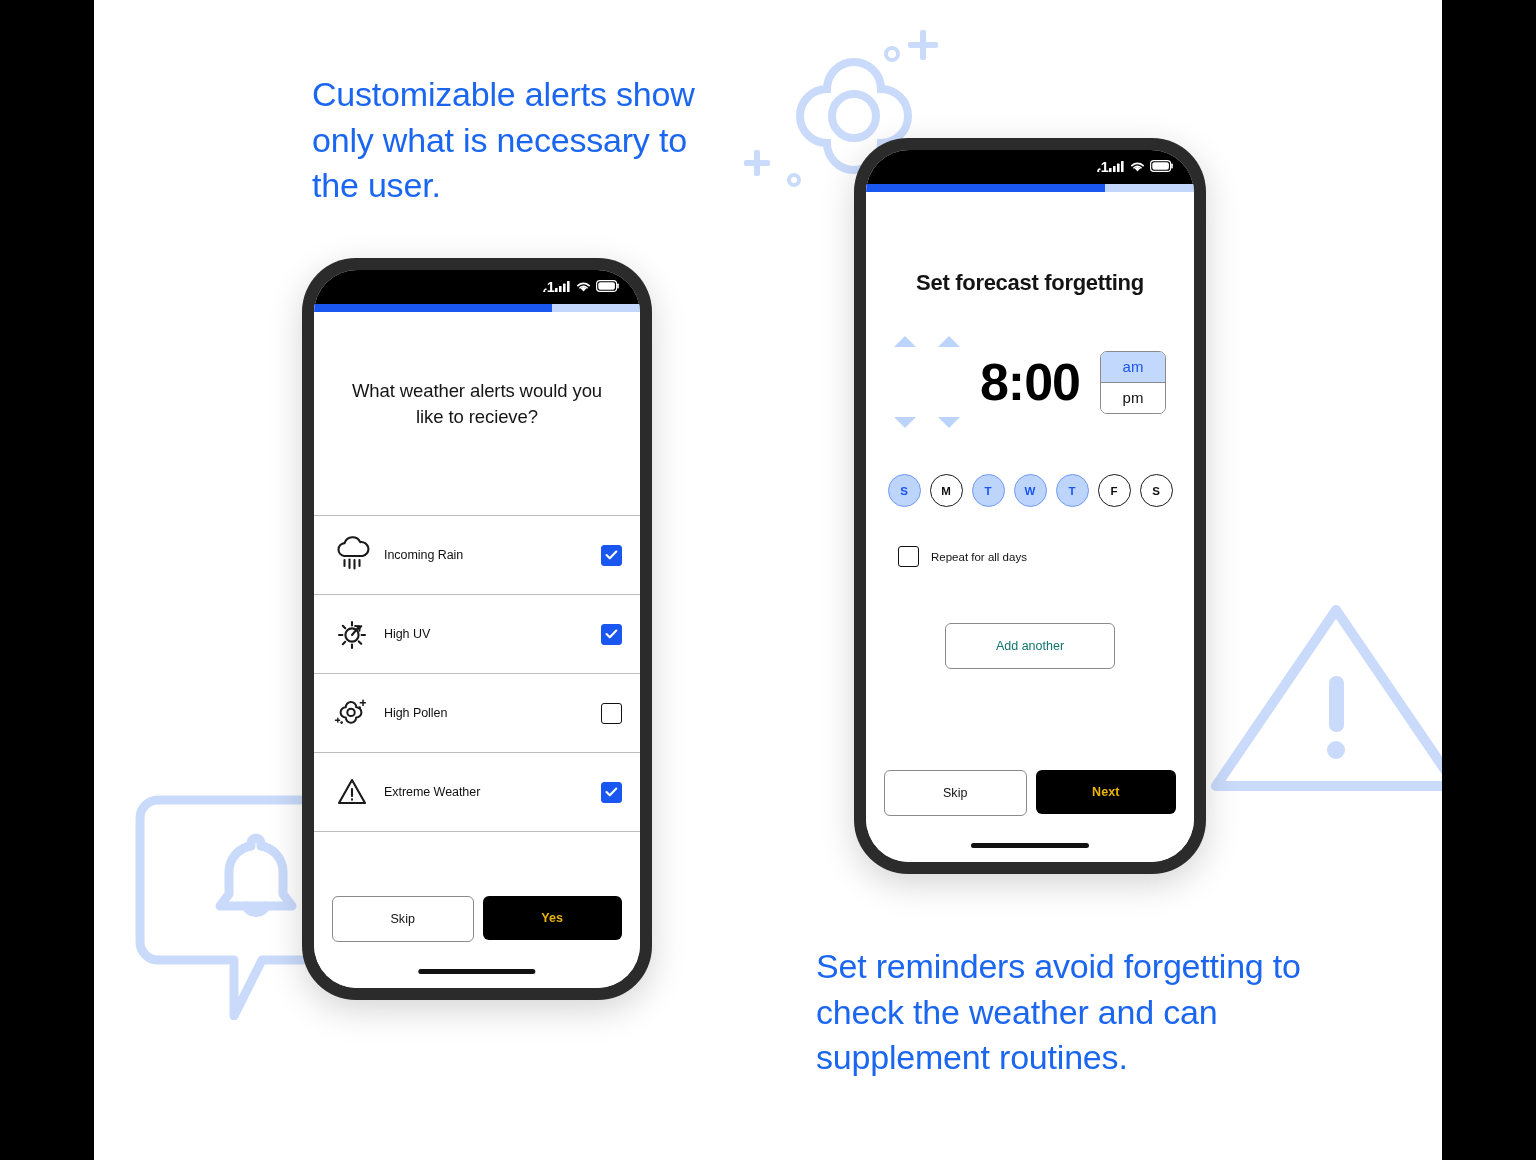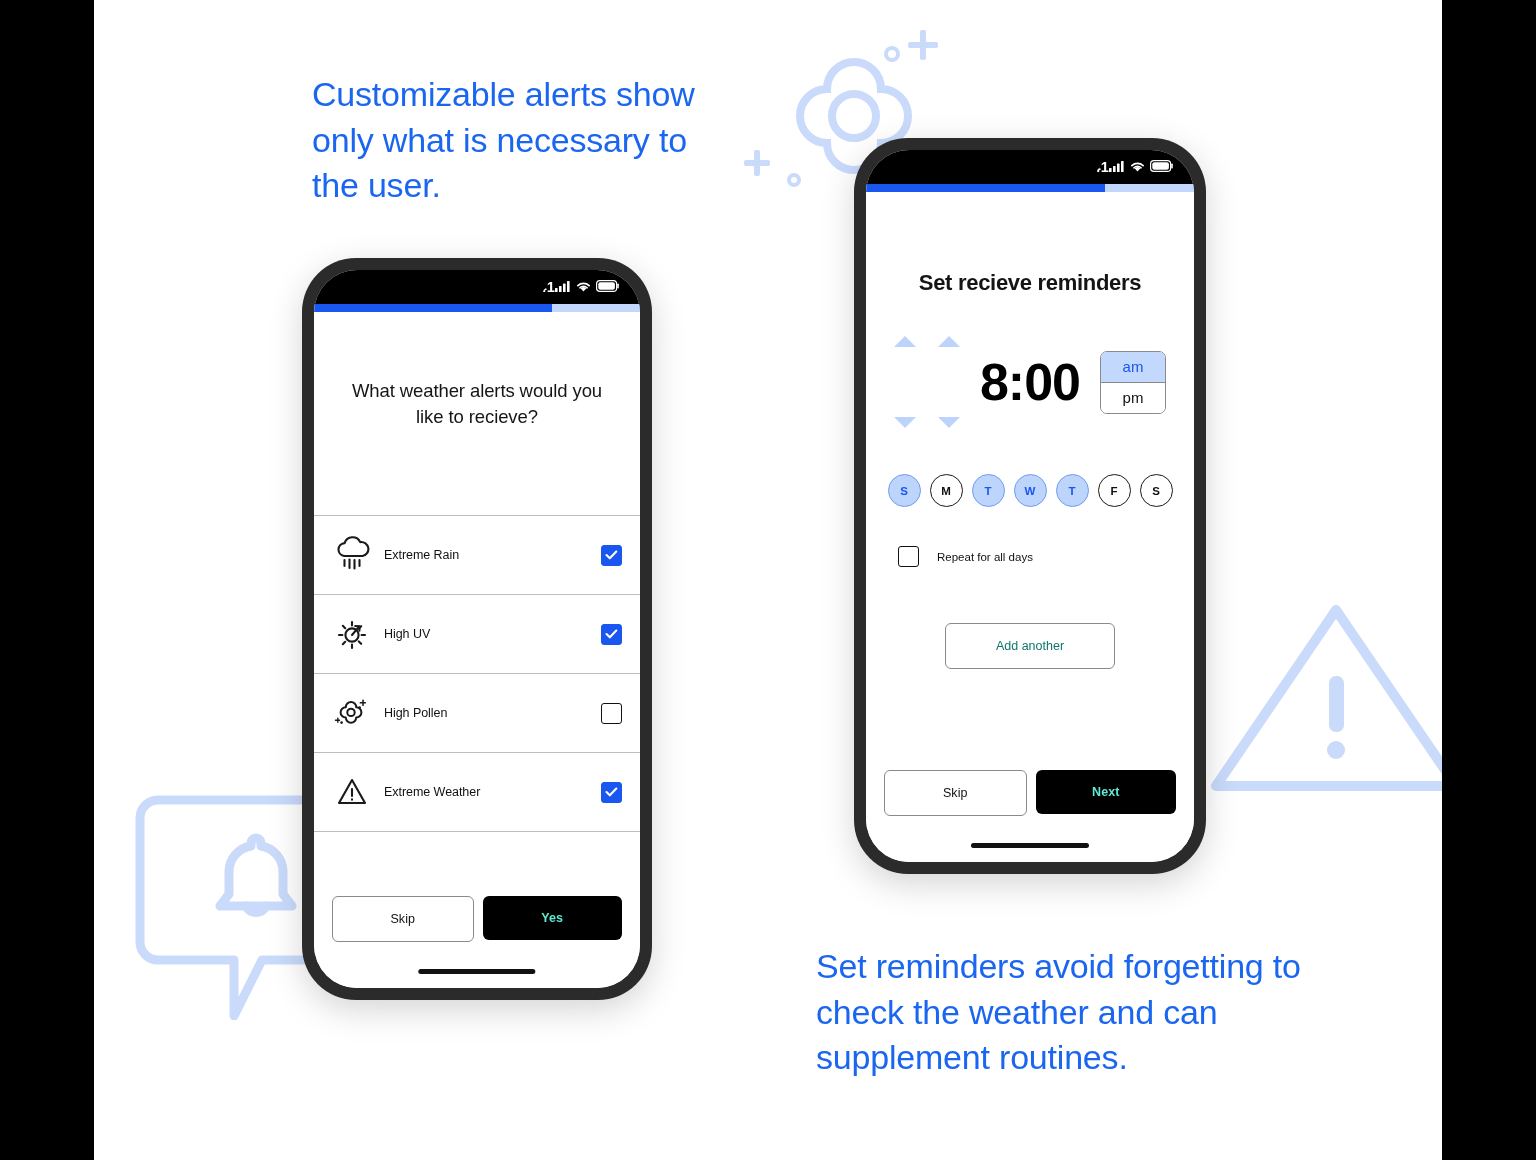--- a/index.html
+++ b/index.html
@@ -170,21 +170,21 @@
   }
   .btn {
     height: 44px;
     border-radius: 6px;
     display: flex; align-items: center; justify-content: center;
     font-size: 12.5px;
     letter-spacing: 0.1px;
     flex: 1;
   }
   .btn.light { background: #fff; border: 1px solid #8a8a8a; color: #111; }
-  .btn.dark  { background: #000; color: #5eead4; font-weight: bold; }
+  .btn.dark  { background: #000; color: #eab308; font-weight: bold; }
 
   
   #phone-right { left: 760px; top: 138px; width: 352px; height: 736px; }
 
   .rtitle {
     text-align: center;
     font-size: 22px;
     font-weight: bold;
     color: #141414;
     padding-top: 78px;
@@ -244,21 +244,21 @@
     display: flex; align-items: center; justify-content: center;
     font-size: 11.5px;
     font-weight: bold;
   }
   .day.on { background: #bdd4fb; border: 1.4px solid #6f9af5; color: #1a56f0; }
   .day.off { background: #fff; border: 1.4px solid #1a1a1a; color: #111; }
 
   .repeat-row {
     display: flex;
     align-items: center;
-    gap: 18px;
+    gap: 12px;
     padding: 39px 0 0 32px;
   }
   .repeat-box {
     width: 19px; height: 19px;
     border: 1.6px solid #111;
     border-radius: 3px;
     background: #fff;
   }
   .repeat-label { font-size: 11.5px; color: #111; }
 
@@ -370,21 +370,21 @@
                 <svg width="40" height="38" viewBox="0 0 40 38">
                   <g fill="none" stroke="#1a1a1a" stroke-width="2.1" stroke-linecap="round" stroke-linejoin="round">
                     <path d="M11 20 a6.5 6.5 0 0 1 0.6 -12.9 a8.4 8.4 0 0 1 15.6 -1 a6.6 6.6 0 0 1 2.3 13.9 Z"></path>
                     <path d="M11.5 24 v6"></path>
                     <path d="M16.5 23.5 v8.5"></path>
                     <path d="M21.5 24 v8.5"></path>
                     <path d="M26.5 24 v6"></path>
                   </g>
                 </svg>
               </span>
-              <span class="alert-label">Extreme Rain</span>
+              <span class="alert-label">Incoming Rain</span>
               <span class="cbox on">
                 <svg width="13" height="10" viewBox="0 0 13 10">
                   <path d="M1.5 5 L4.8 8.3 L11.3 1.6" fill="none" stroke="#fff" stroke-width="2.1" stroke-linecap="round" stroke-linejoin="round"></path>
                 </svg>
               </span>
             </div>
 
             <div class="alert-row">
               <span class="alert-icon">
                 <svg width="40" height="38" viewBox="0 0 40 38">
@@ -488,21 +488,21 @@
               </svg>
             </span>
           </div>
         </div>
 
         <div class="progress">
           <div class="fill" id="pr-fill" style="width: 73%;"></div>
         </div>
 
         <div class="screen-body">
-          <div class="rtitle">Set recieve reminders</div>
+          <div class="rtitle">Set forecast forgetting</div>
 
           <div class="timepicker">
             <div class="spin-group">
               <div class="spin-col">
                 <div class="arrow-up"></div>
                 <div style="height:58px"></div>
                 <div class="arrow-dn"></div>
               </div>
               <div class="spin-col">
                 <div class="arrow-up"></div>

